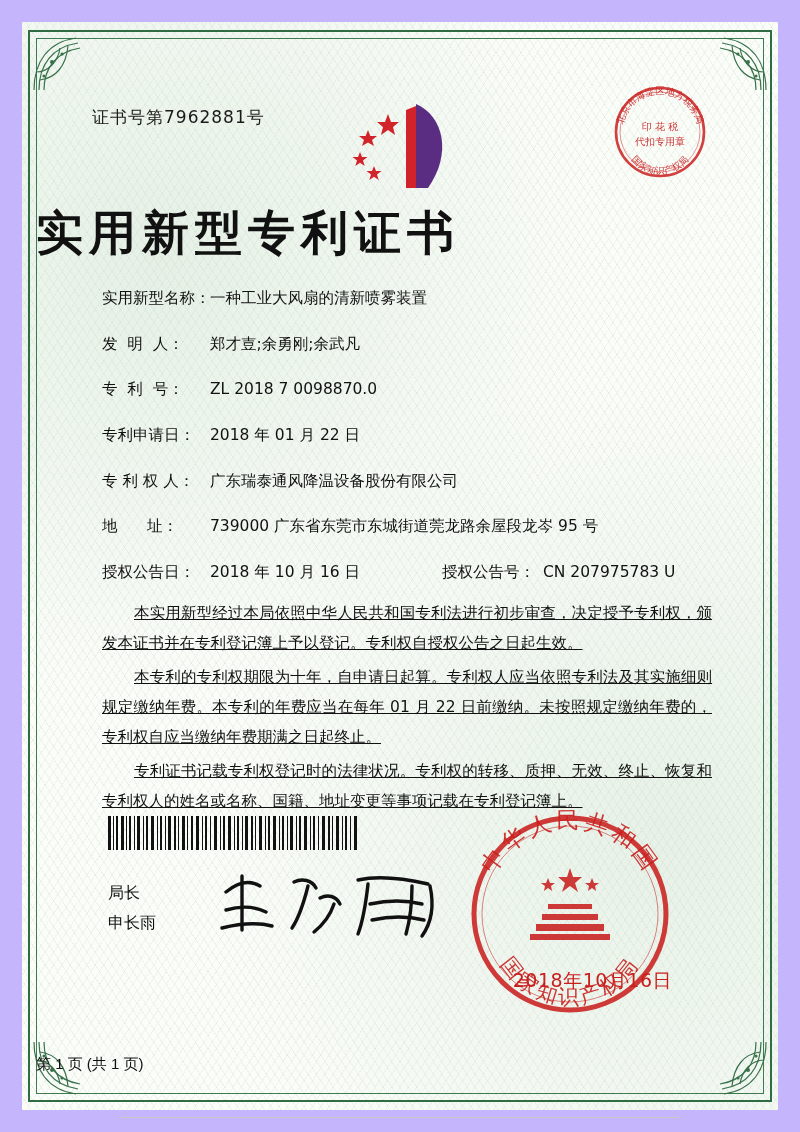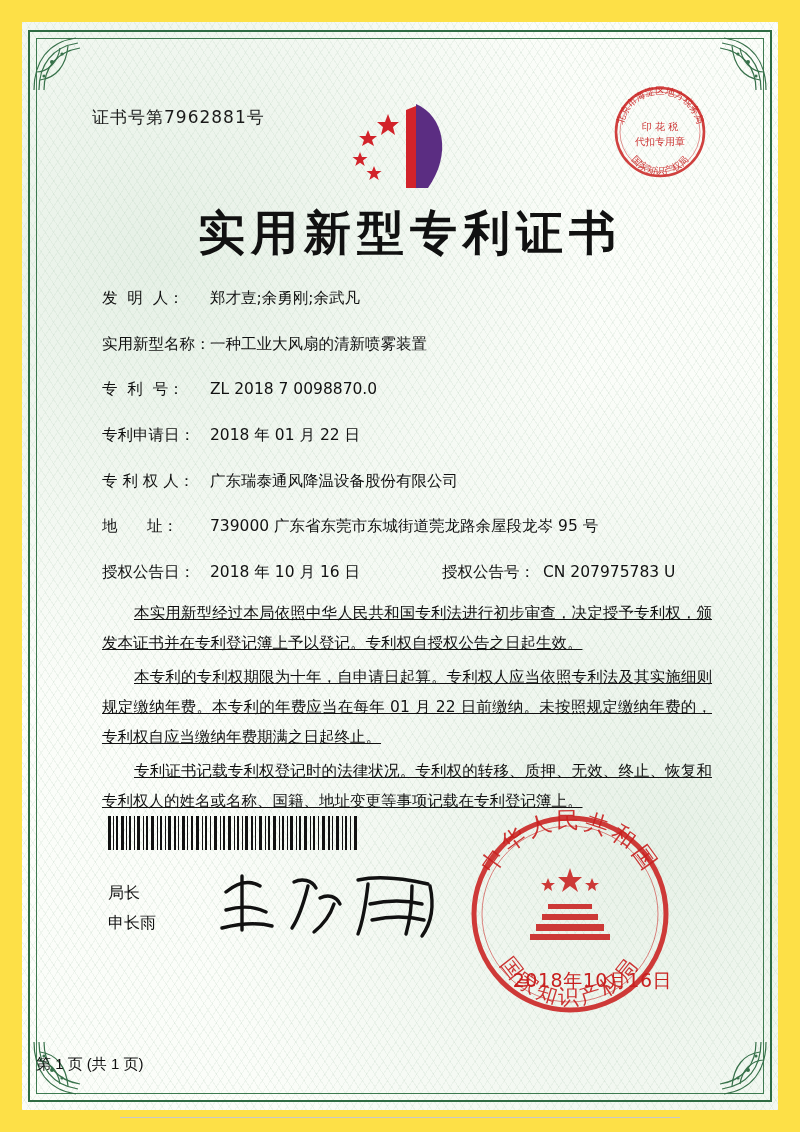--- a/index.html
+++ b/index.html
@@ -7,21 +7,21 @@
     padding: 0;
     background: #ffffff;
   }
   body {
     font-family: "Liberation Serif", "DejaVu Serif", serif;
   }
   .page {
     position: relative;
     width: 800px;
     height: 1132px;
-    background: #fde047;
+    background: #c4b5fd;
     overflow: hidden;
   }
   
   .bg-tint {
     position: absolute;
     left: 22px; top: 22px; right: 22px; bottom: 22px;
     background:
       radial-gradient(circle at 18% 22%, rgba(180,210,185,0.30) 0%, rgba(255,255,255,0) 42%),
       radial-gradient(circle at 85% 75%, rgba(180,210,185,0.28) 0%, rgba(255,255,255,0) 45%),
       repeating-linear-gradient(57deg, rgba(120,165,130,0.10) 0px, rgba(120,165,130,0.10) 1px, rgba(255,255,255,0) 1px, rgba(255,255,255,0) 7px),
@@ -79,27 +79,26 @@
     top: 30px;
     width: 128px;
     height: 128px;
   }
 
   .title {
     position: absolute;
     top: 164px;
     left: 0;
     right: 0;
-    text-align: center;
+    text-align: left;
     font-size: 47px;
     font-weight: bold;
     letter-spacing: 6px;
     color: #111;
     font-family: Liberation Sans, sans-serif;
-    margin-left: 20px;
   }
 
   .fields {
     position: absolute;
     left: 66px;
     right: 40px;
     top: 250px;
     font-size: 15.5px;
     color: #111;
     font-family: "DejaVu Sans", "Liberation Sans", sans-serif;
@@ -324,26 +323,26 @@
         <text font-size="9.5" fill="#c9201f" opacity="0.9" font-family="DejaVu Sans, sans-serif">
           <textPath href="#arcBot" startOffset="50%" text-anchor="middle">国家知识产权局</textPath>
         </text>
       </svg>
     </div>
 
     <div class="title">实用新型专利证书</div>
 
     <div class="fields">
       <div class="field-row">
+        <div class="field-label">实用新型名称：</div>
+        <div class="field-value">一种工业大风扇的清新喷雾装置</div>
+      </div>
+      <div class="field-row">
         <div class="field-label">发  明  人：</div>
         <div class="field-value">郑才壴;余勇刚;余武凡</div>
-      </div>
-      <div class="field-row">
-        <div class="field-label">实用新型名称：</div>
-        <div class="field-value">一种工业大风扇的清新喷雾装置</div>
       </div>
       <div class="field-row">
         <div class="field-label">专  利  号：</div>
         <div class="field-value">ZL 2018 7 0098870.0</div>
       </div>
       <div class="field-row">
         <div class="field-label">专利申请日：</div>
         <div class="field-value">2018 年 01 月 22 日</div>
       </div>
       <div class="field-row">

